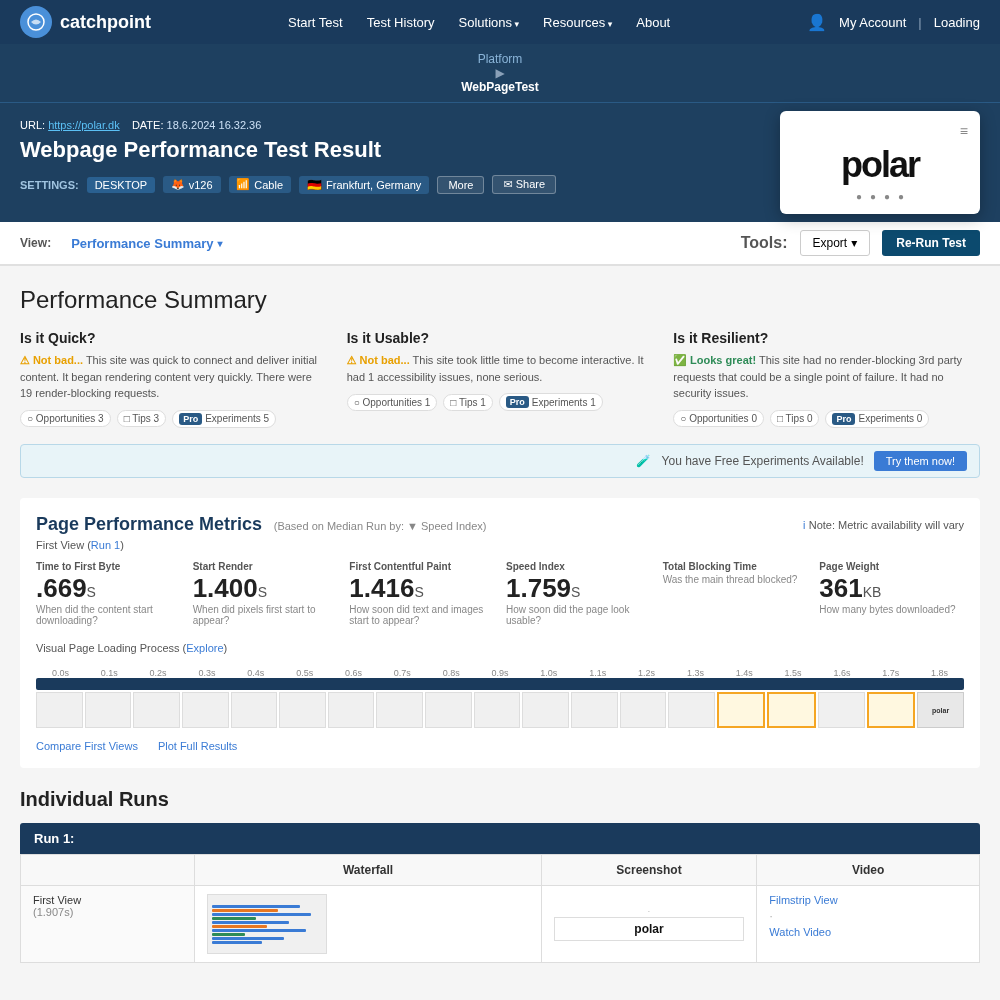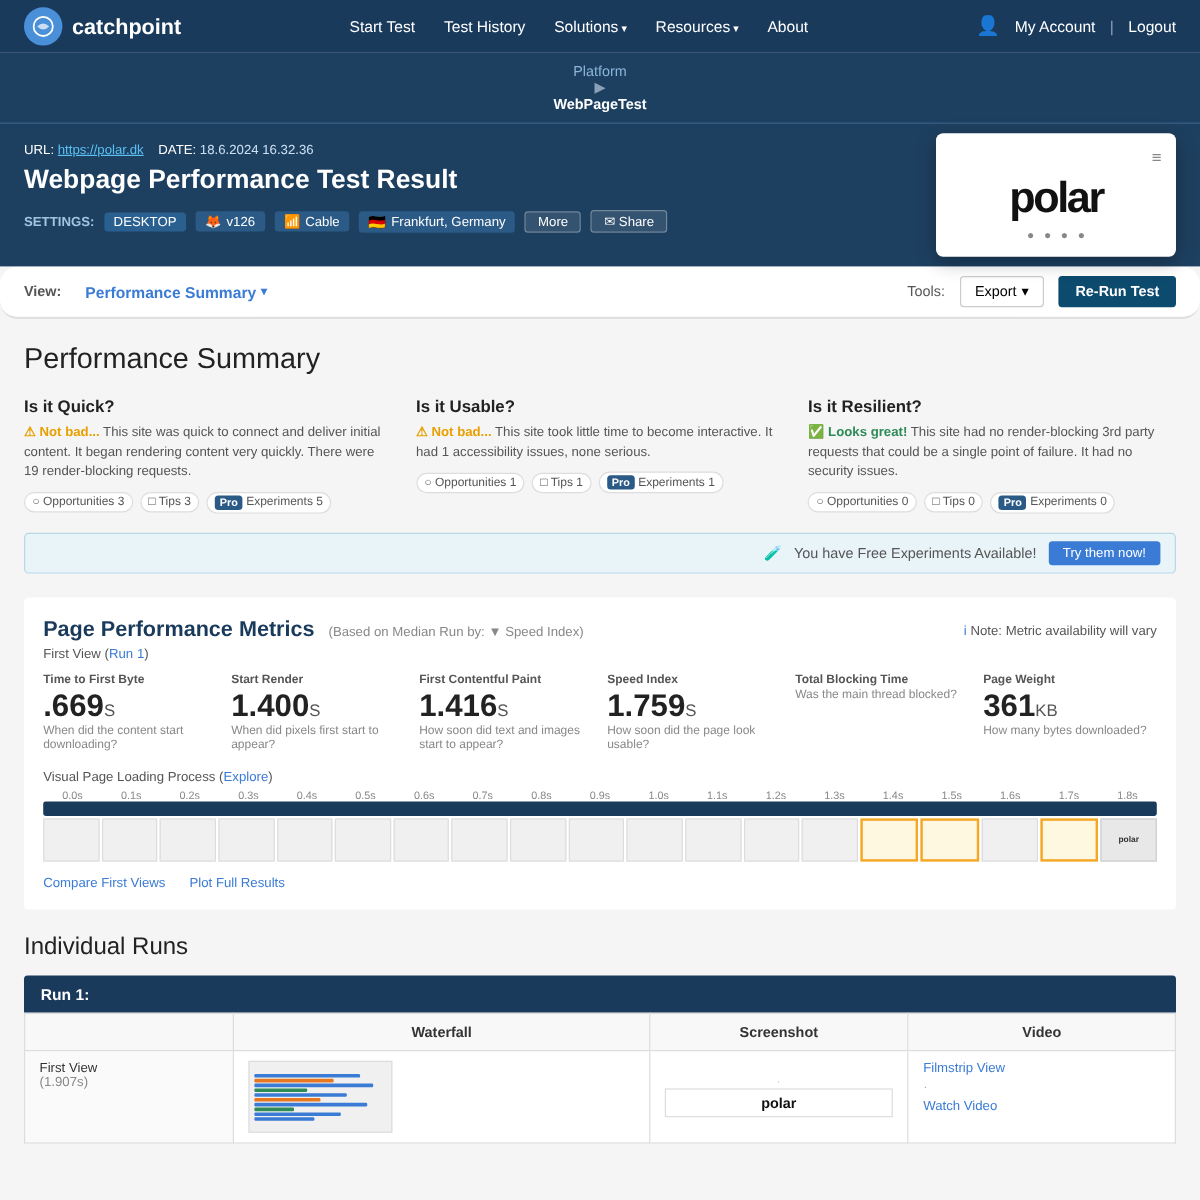--- a/index.html
+++ b/index.html
@@ -158,37 +158,36 @@
     }
 
     
     .view-tools-bar {
       background: white;
       border-bottom: 2px solid #e0e0e0;
       padding: 8px 20px;
       display: flex;
       align-items: center;
       gap: 20px;
-      border-radius: 15px;
     }
     .view-label { color: #555; font-weight: bold; font-size: 12px; }
     .view-select {
       display: flex;
       align-items: center;
       gap: 4px;
       color: #3a7bd5;
       font-size: 13px;
       cursor: pointer;
       border: none;
       background: none;
       font-weight: bold;
     }
     .view-select .dropdown-arrow { color: #3a7bd5; font-size: 10px; }
     .tools-section { display: flex; align-items: center; gap: 12px; margin-left: auto; }
-    .tools-label { color: #555; font-weight: normal; font-size: 12px; }
+    .tools-label { color: #555; font-weight: bold; font-size: 16px; }
     .btn-export {
       background: white;
       border: 1px solid #ccc;
       padding: 5px 12px;
       border-radius: 3px;
       cursor: pointer;
       font-size: 12px;
       display: flex;
       align-items: center;
       gap: 4px;
@@ -347,34 +346,34 @@
     .timeline-label {
       font-size: 11px;
       color: #555;
       margin-bottom: 4px;
     }
     .timeline-link { color: #3a7bd5; cursor: pointer; }
     .timeline-tick-row {
       display: flex;
       font-size: 9px;
       color: #888;
-      margin-top: 4px;
+      margin-top: 14px;
       align-items: center;
     }
     .timeline-tick { flex: 1; text-align: center; }
 
     .compare-links {
       display: flex;
       gap: 20px;
       margin-top: 8px;
     }
     .compare-link { color: #3a7bd5; font-size: 11px; cursor: pointer; text-decoration: none; }
     .section-title-2 {
       font-size: 20px;
-      font-weight: normal;
+      font-weight: bold;
       color: #222;
       margin-bottom: 12px;
     }
     .run-header {
       background: #1a3a5c;
       color: white;
       padding: 8px 14px;
       font-size: 13px;
       font-weight: bold;
       border-radius: 3px 3px 0 0;
@@ -455,21 +454,21 @@
       <a>Start Test</a>
       <a>Test History</a>
       <a class="has-dropdown">Solutions</a>
       <a class="has-dropdown">Resources</a>
       <a>About</a>
     </div>
     <div class="nav-right">
       <span style="font-size:16px;">👤</span>
       <a style="color:white;text-decoration:none;">My Account</a>
       <span class="nav-divider">|</span>
-      <a style="color:white;text-decoration:none;">Logout</a>
+      <a style="color:white;text-decoration:none;">Loading</a>
     </div>
   </div>
 </nav>
 
 <div class="sub-header">
   <span class="breadcrumb-link">Platform</span>
   <span class="breadcrumb-arrow">▶</span>
   <span class="breadcrumb-current">WebPageTest</span>
 </div>
 

